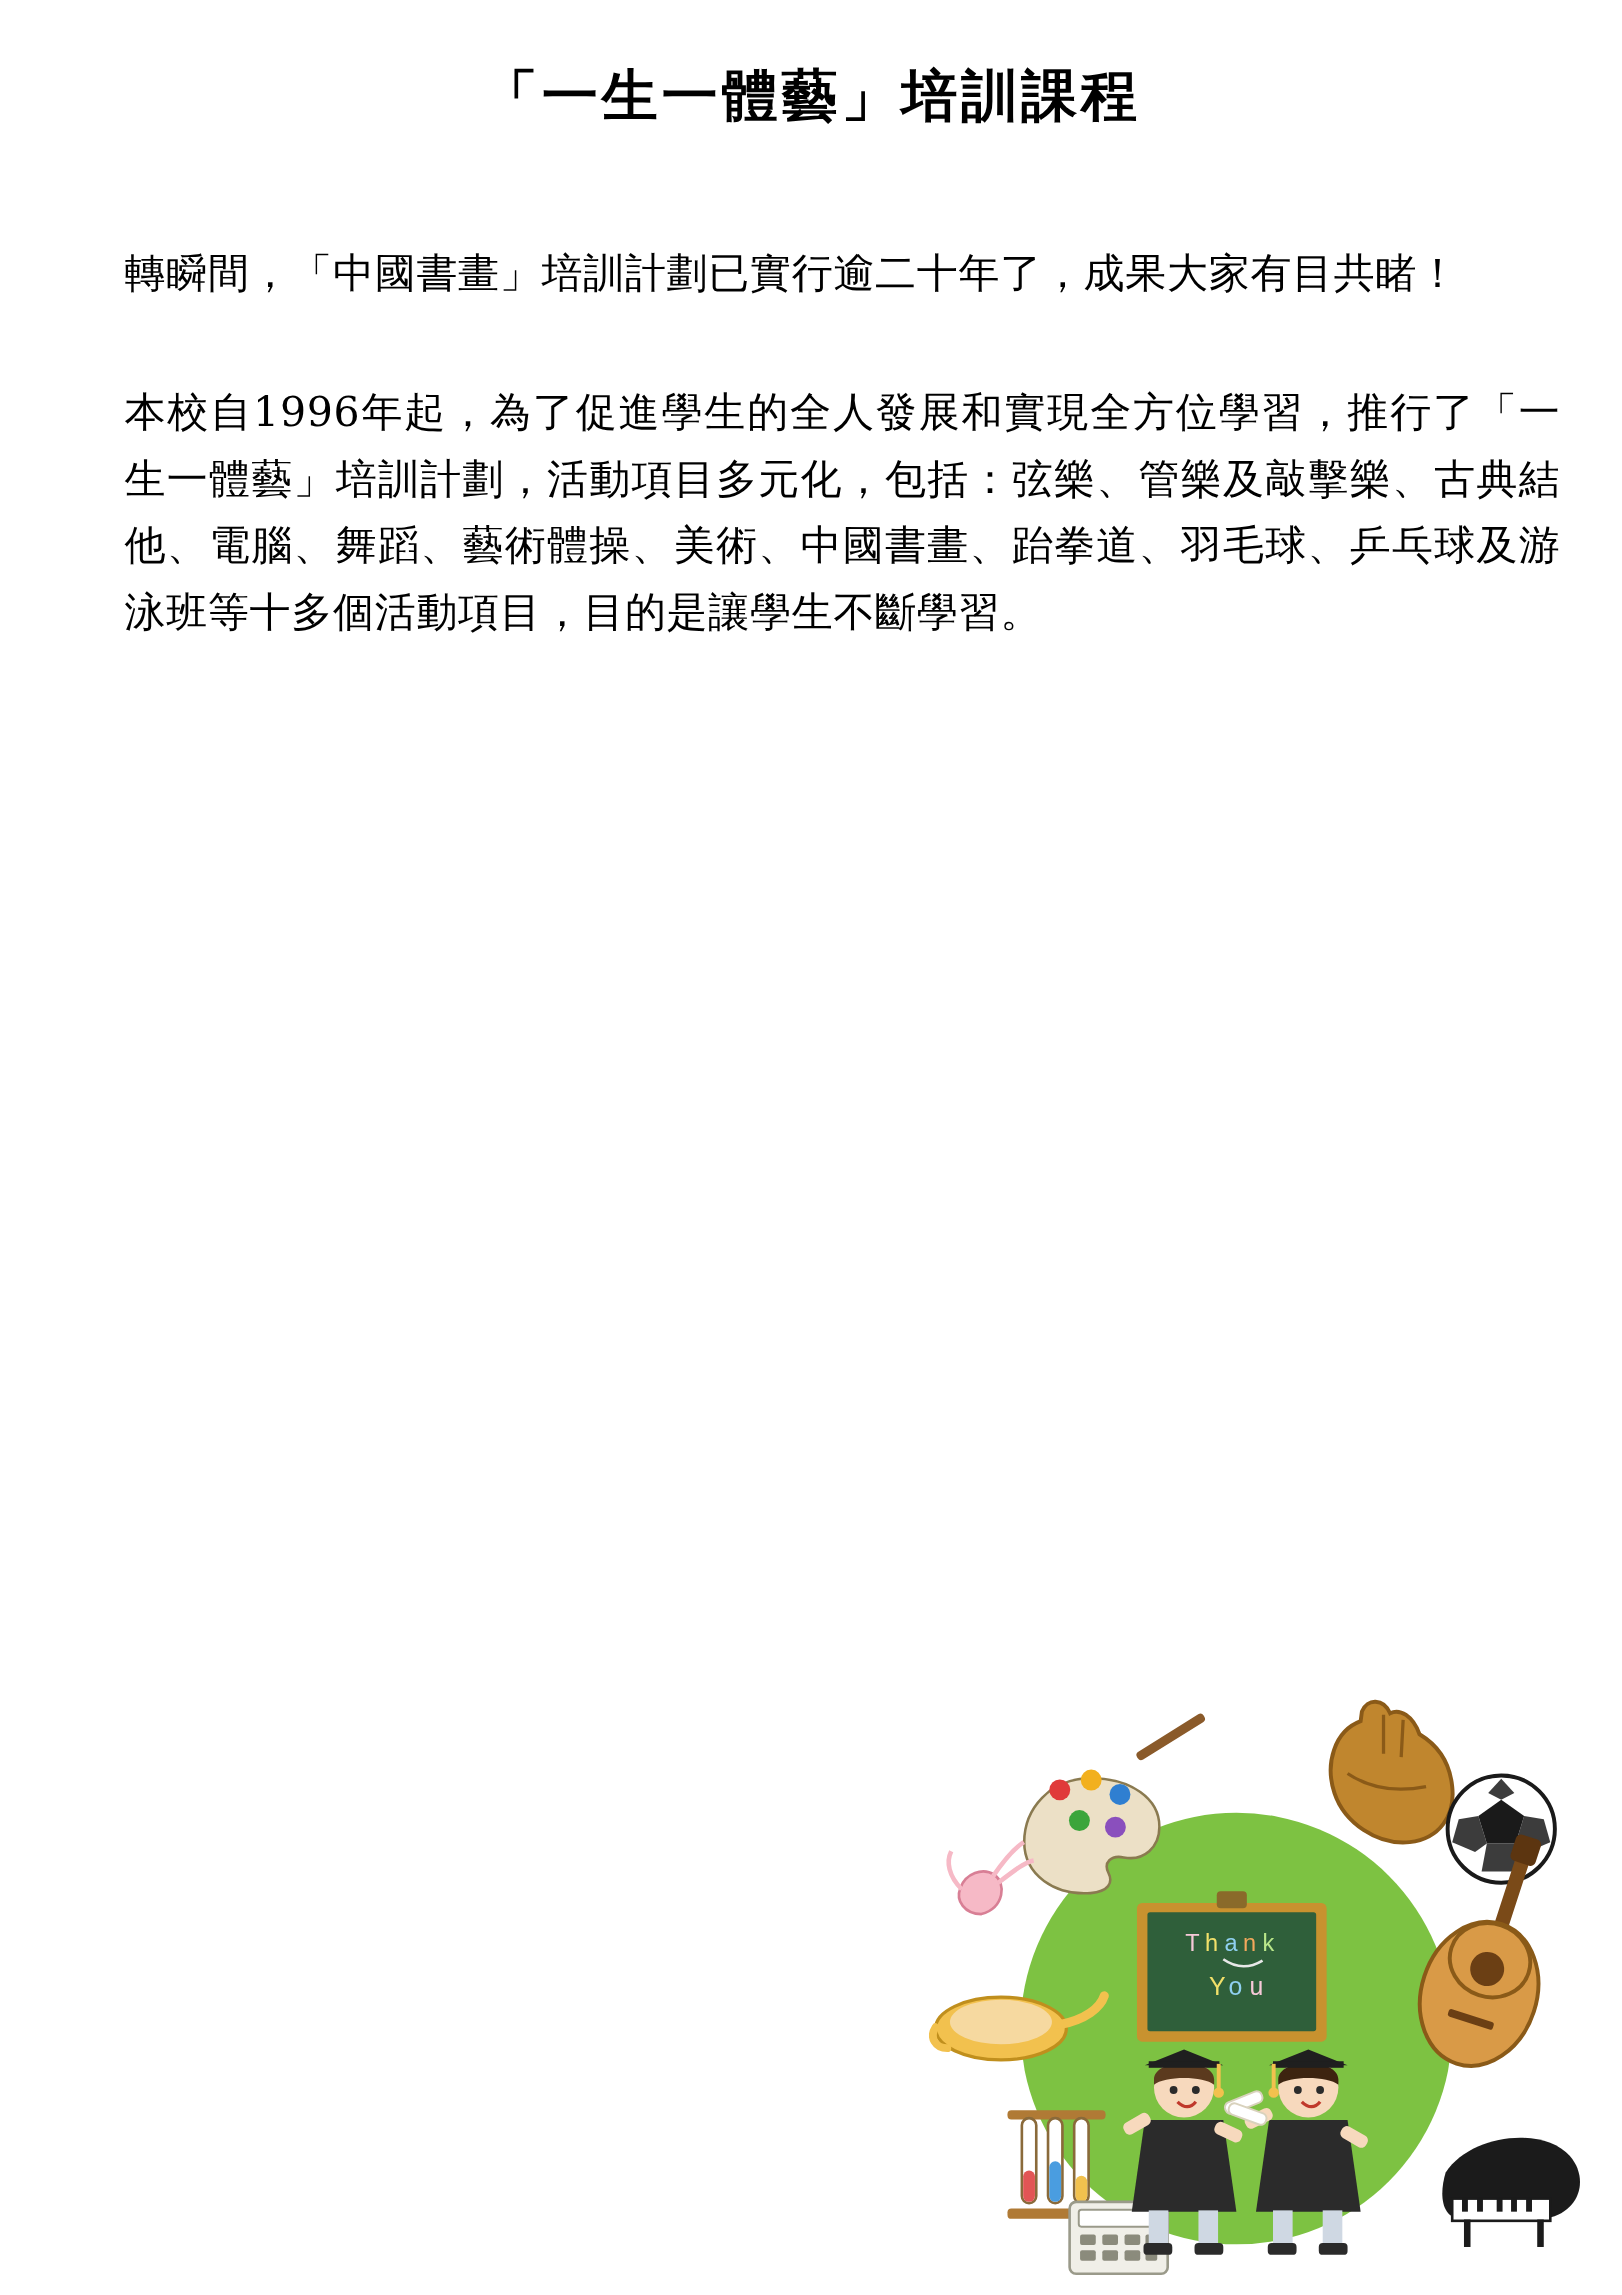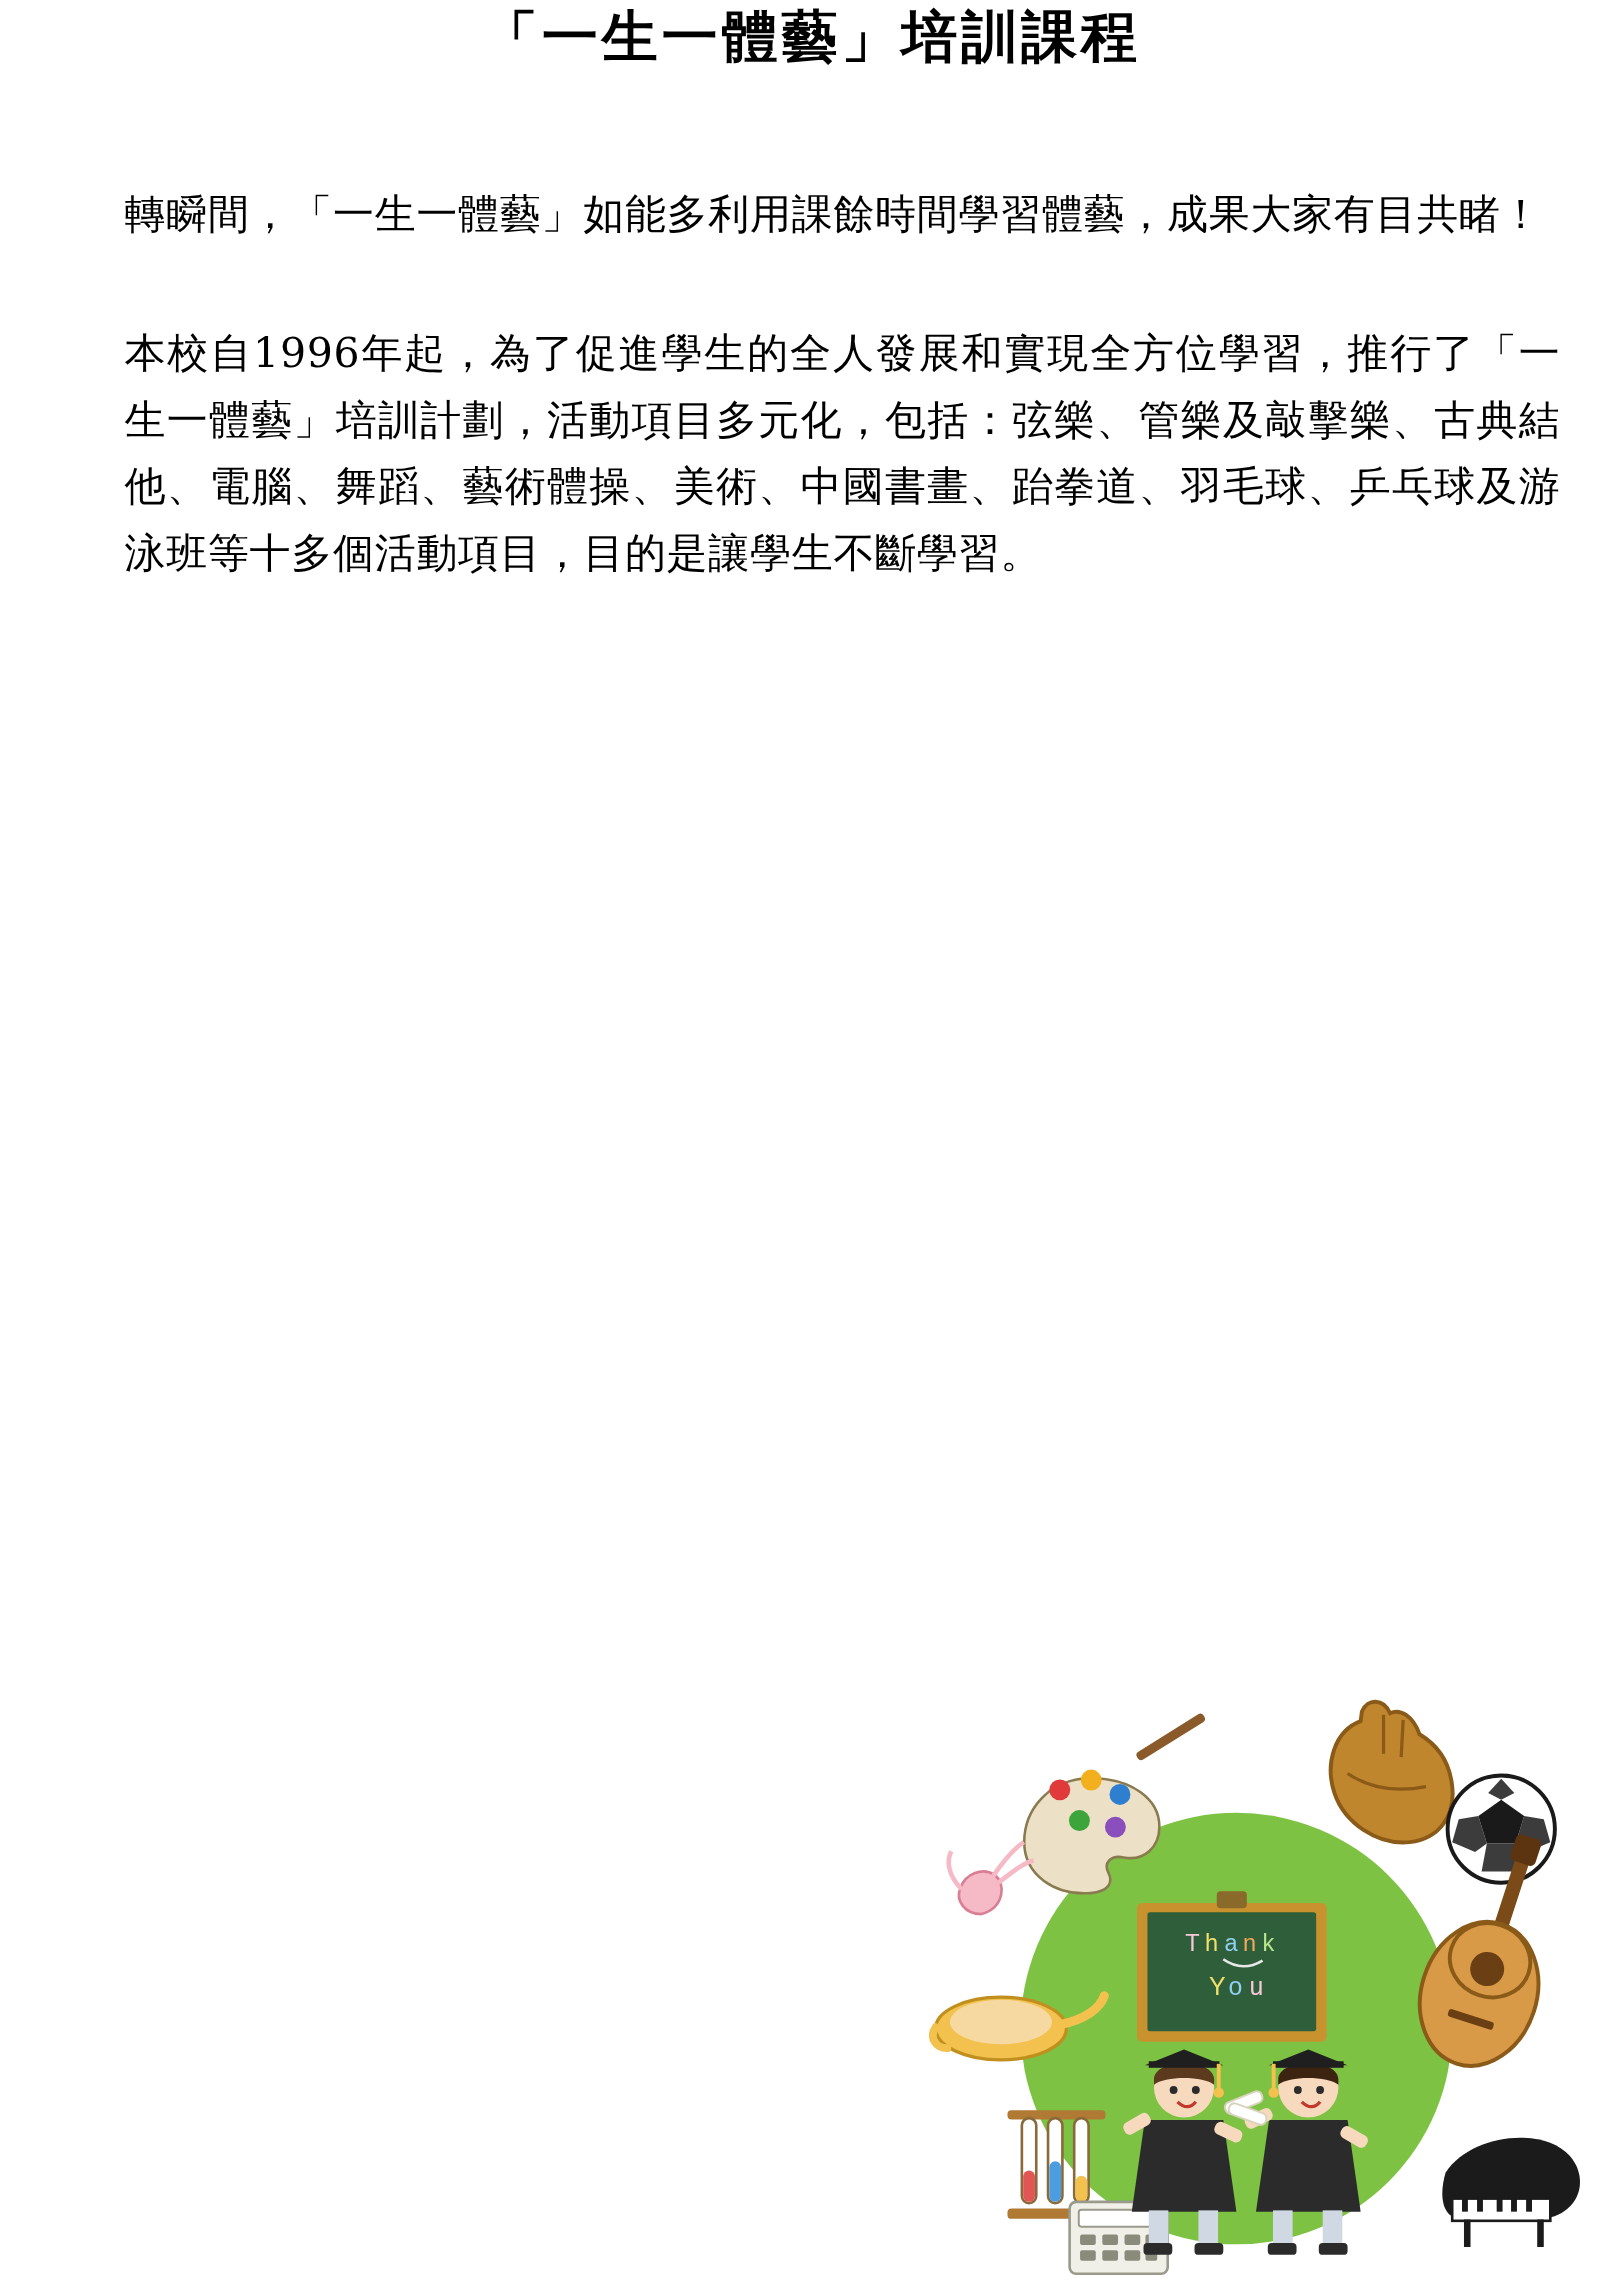--- a/index.html
+++ b/index.html
@@ -15,20 +15,21 @@
     color: #000000;
     overflow: hidden;
   }
   .page {
     position: absolute;
     inset: 0;
     padding: 0;
   }
   .doc-title {
     margin: 0;
+    padding-top: 59px;
     text-align: center;
     font-size: 56px;
     font-weight: bold;
     letter-spacing: 3.9px;
     font-family: "DejaVu Serif", "Liberation Serif", serif;
   }
   .body-text {
     margin: 0 auto;
     width: 1498px;
     padding-left: 62px;
@@ -64,21 +65,21 @@
   }
 </style>
 </head>
 <body>
 
 <div class="page">
 
   <h1 class="doc-title">「一生一體藝」培訓課程</h1>
 
   <div class="body-text">
-    <p class="para first">轉瞬間，「一生一體藝」如能多利用課餘時間學習體藝，成果大家有目共睹！</p>
+    <p class="para first">轉瞬間，「中國書畫」培訓計劃已實行逾二十年了，成果大家有目共睹！</p>
     <div class="para-gap"></div>
     <p class="para">本校自1996年起，為了促進學生的全人發展和實現全方位學習，推行了「一生一體藝」培訓計劃，活動項目多元化，包括：弦樂、管樂及敲擊樂、古典結他、電腦、舞蹈、藝術體操、美術、中國書畫、跆拳道、羽毛球、乒乓球及游泳班等十多個活動項目，目的是讓學生不斷學習。</p>
     <div class="para-gap"></div>
   </div>
 
   <div class="illustration">
     <svg viewBox="0 0 1000 930" xmlns="http://www.w3.org/2000/svg">
 
       <circle cx="470" cy="540" r="330" fill="#7dc242"></circle>
 

